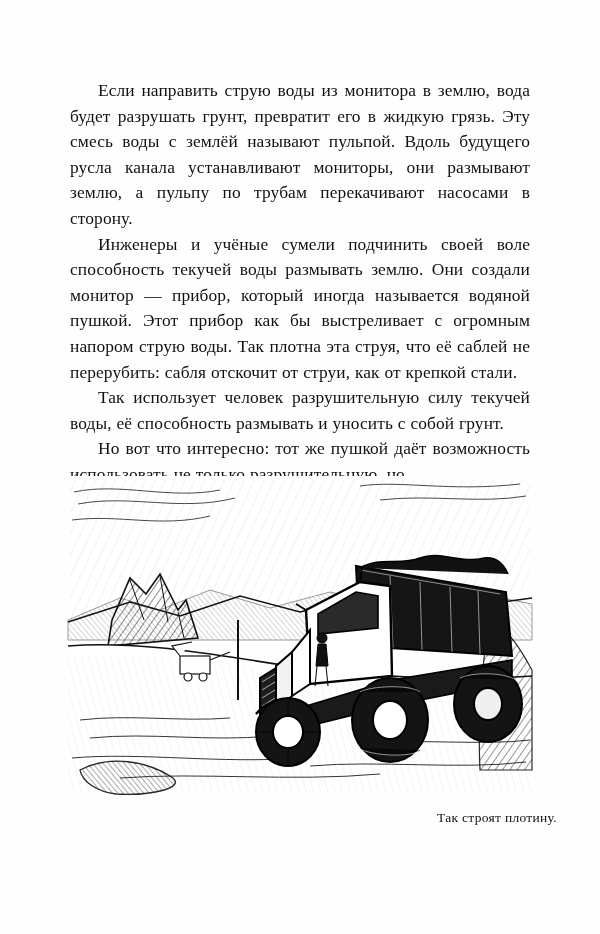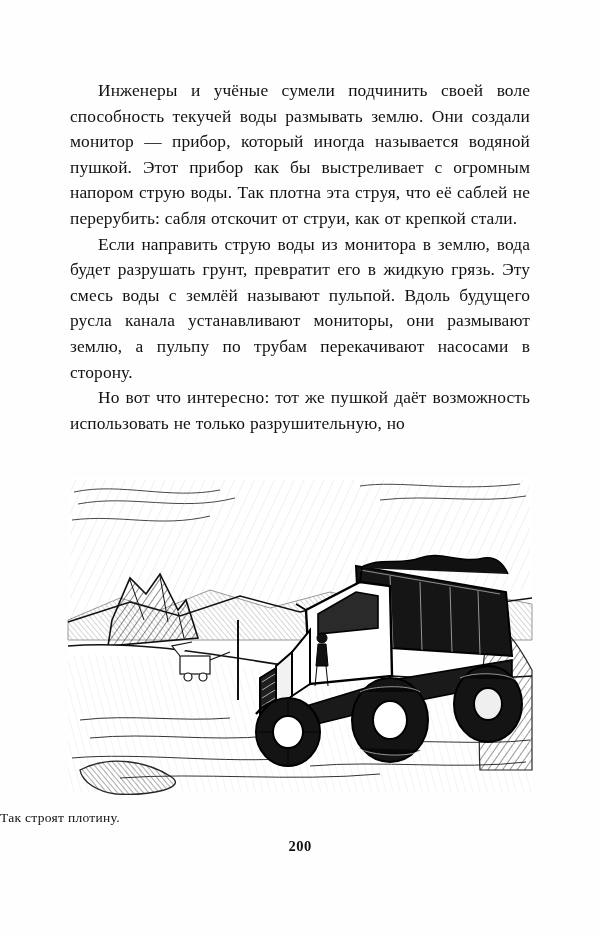--- a/index.html
+++ b/index.html
@@ -51,43 +51,44 @@
   .figure svg {
     display: block;
     width: 480px;
     height: 330px;
   }
   .caption {
     position: absolute;
     left: 0;
     top: 810px;
     width: 557px;
-    text-align: left;
+    text-align: right;
     font-size: 13.5px;
     letter-spacing: 0.3px;
   }
   .folio {
     position: absolute;
     left: 0;
     top: 838px;
     width: 600px;
     text-align: center;
     font-size: 14.5px;
     font-weight: bold;
     letter-spacing: 0.5px;
   }
 </style>
 </head>
 <body>
 
 <div class="page">
 
   <div class="text-block">
+    <p class="para">Если направить струю воды из монитора в землю, вода будет разрушать грунт, превратит его в жидкую грязь. Эту смесь воды с землёй называют пульпой. Вдоль будущего русла канала устанавливают мониторы, они размывают землю, а пульпу по трубам перекачивают насосами в сторону.</p>
     <p class="para">Инженеры и учёные сумели подчинить своей воле способность текучей воды размывать землю. Они создали монитор — прибор, который иногда называется водяной пушкой. Этот прибор как бы выстреливает с огромным напором струю воды. Так плотна эта струя, что её саблей не перерубить: сабля отскочит от струи, как от крепкой стали.</p>
-    <p class="para">Если направить струю воды из монитора в землю, вода будет разрушать грунт, превратит его в жидкую грязь. Эту смесь воды с землёй называют пульпой. Вдоль будущего русла канала устанавливают мониторы, они размывают землю, а пульпу по трубам перекачивают насосами в сторону.</p>
+    <p class="para">Так использует человек разрушительную силу текучей воды, её способность размывать и уносить с собой грунт.</p>
     <p class="para">Но вот что интересно: тот же пушкой даёт возможность использовать не только разрушительную, но</p>
   </div>
 
   <div class="figure">
     <svg viewBox="0 0 480 330" xmlns="http://www.w3.org/2000/svg" aria-hidden="true">
       <defs>
         <pattern id="hatchA" width="6" height="6" patternTransform="rotate(35)" patternUnits="userSpaceOnUse">
           <line x1="0" y1="0" x2="0" y2="6" stroke="#1a1a1a" stroke-width="1"></line>
         </pattern>
         <pattern id="hatchB" width="4" height="4" patternTransform="rotate(-40)" patternUnits="userSpaceOnUse">
@@ -208,15 +209,14 @@
         <path d="M257,196 L255,216 M266,196 L268,216"></path>
       </g>
 
       <path d="M20,300 C50,284 88,292 110,306 C130,318 90,326 56,324 C38,322 22,312 20,300 Z" fill="url(#hatchB)" stroke="#111" stroke-width="1.4" opacity="0.9"></path>
 
       <rect x="0" y="0" width="480" height="330" fill="none"></rect>
     </svg>
   </div>
 
   <div class="caption">Так строят плотину.</div>
-  <div class="folio">200</div>
 
 </div>
 
 </body></html>

